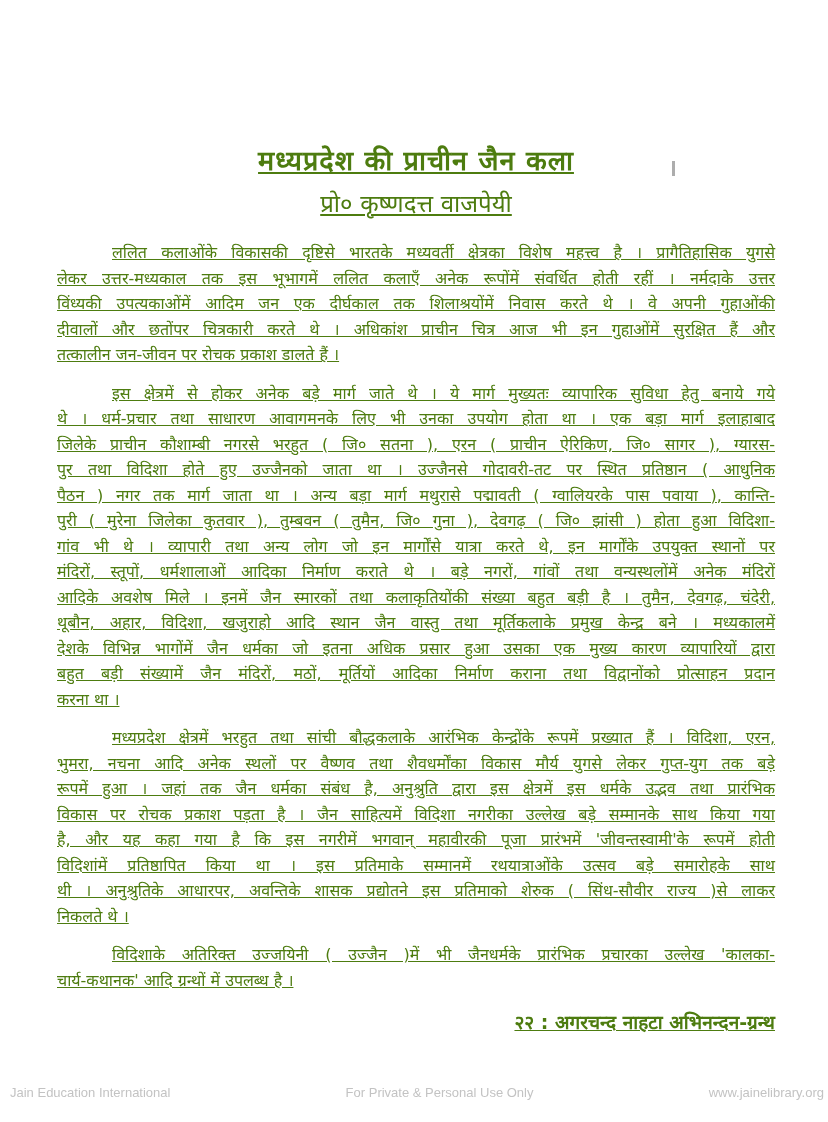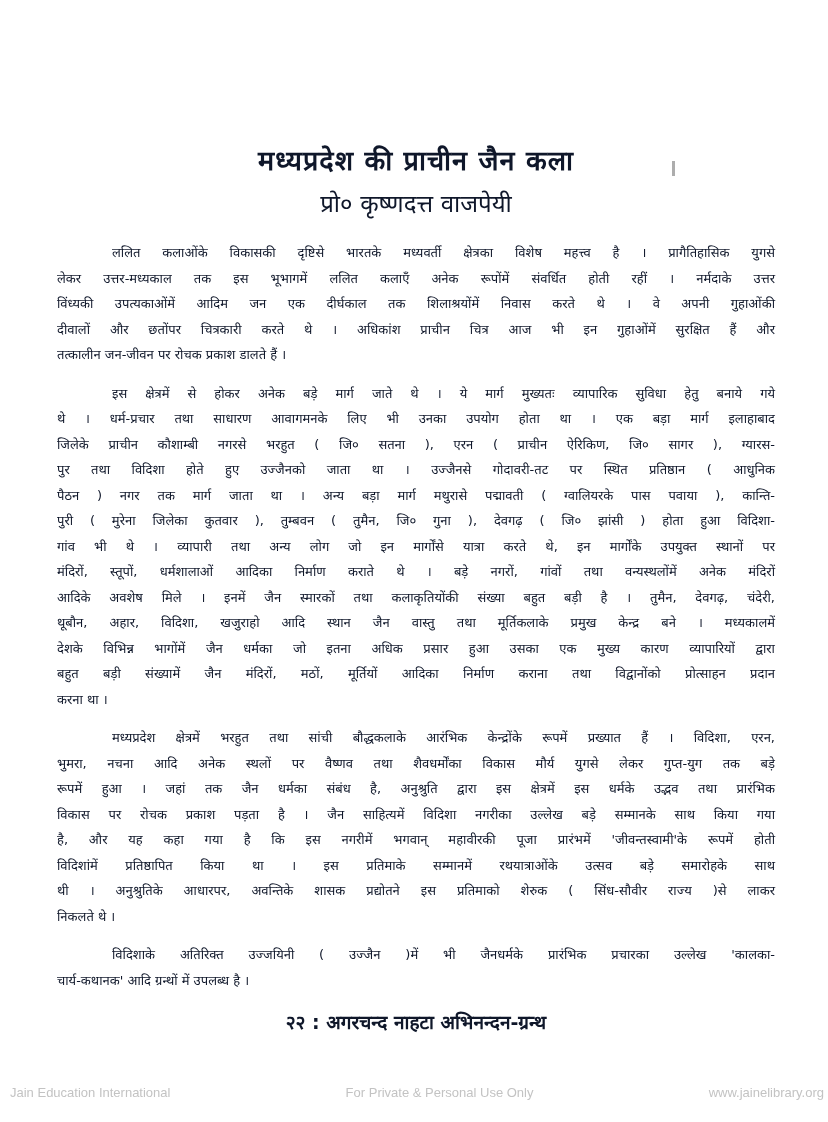--- a/index.html
+++ b/index.html
@@ -10,53 +10,54 @@
     margin: 0 auto;
     background: #ffffff;
     font-family: "DejaVu Sans", sans-serif;
     overflow: hidden;
   }
   .content {
     position: absolute;
     left: 57px;
     top: 144px;
     width: 718px;
-    color: #0f172a;
+    color: #4d7c0f;
+    text-decoration: underline;
   }
   .title {
     text-align: center;
     font-size: 27px;
     font-weight: bold;
     line-height: 34px;
     margin: 0 0 14px 0;
     letter-spacing: 1px;
   }
   .author {
     text-align: center;
     font-size: 24px;
     line-height: 24px;
     margin: 0 0 24px 0;
   }
   .para {
-    font-size: 13px;
+    font-size: 16px;
     line-height: 25.5px;
     margin: 0 0 13px 0;
   }
   .line {
     text-align: justify;
     text-align-last: justify;
     white-space: normal;
   }
   .line.first { text-indent: 55px; }
   .line.last { text-align-last: left; }
   .book-footer {
     font-size: 19px;
     font-weight: bold;
     margin-top: 16px;
-    text-align: center;
+    text-align: right;
   }
   .scan-footer {
     position: absolute;
     left: 10px;
     right: 4px;
     bottom: 22px;
     display: flex;
     justify-content: space-between;
     align-items: flex-start;
     color: #c3c3c3;

